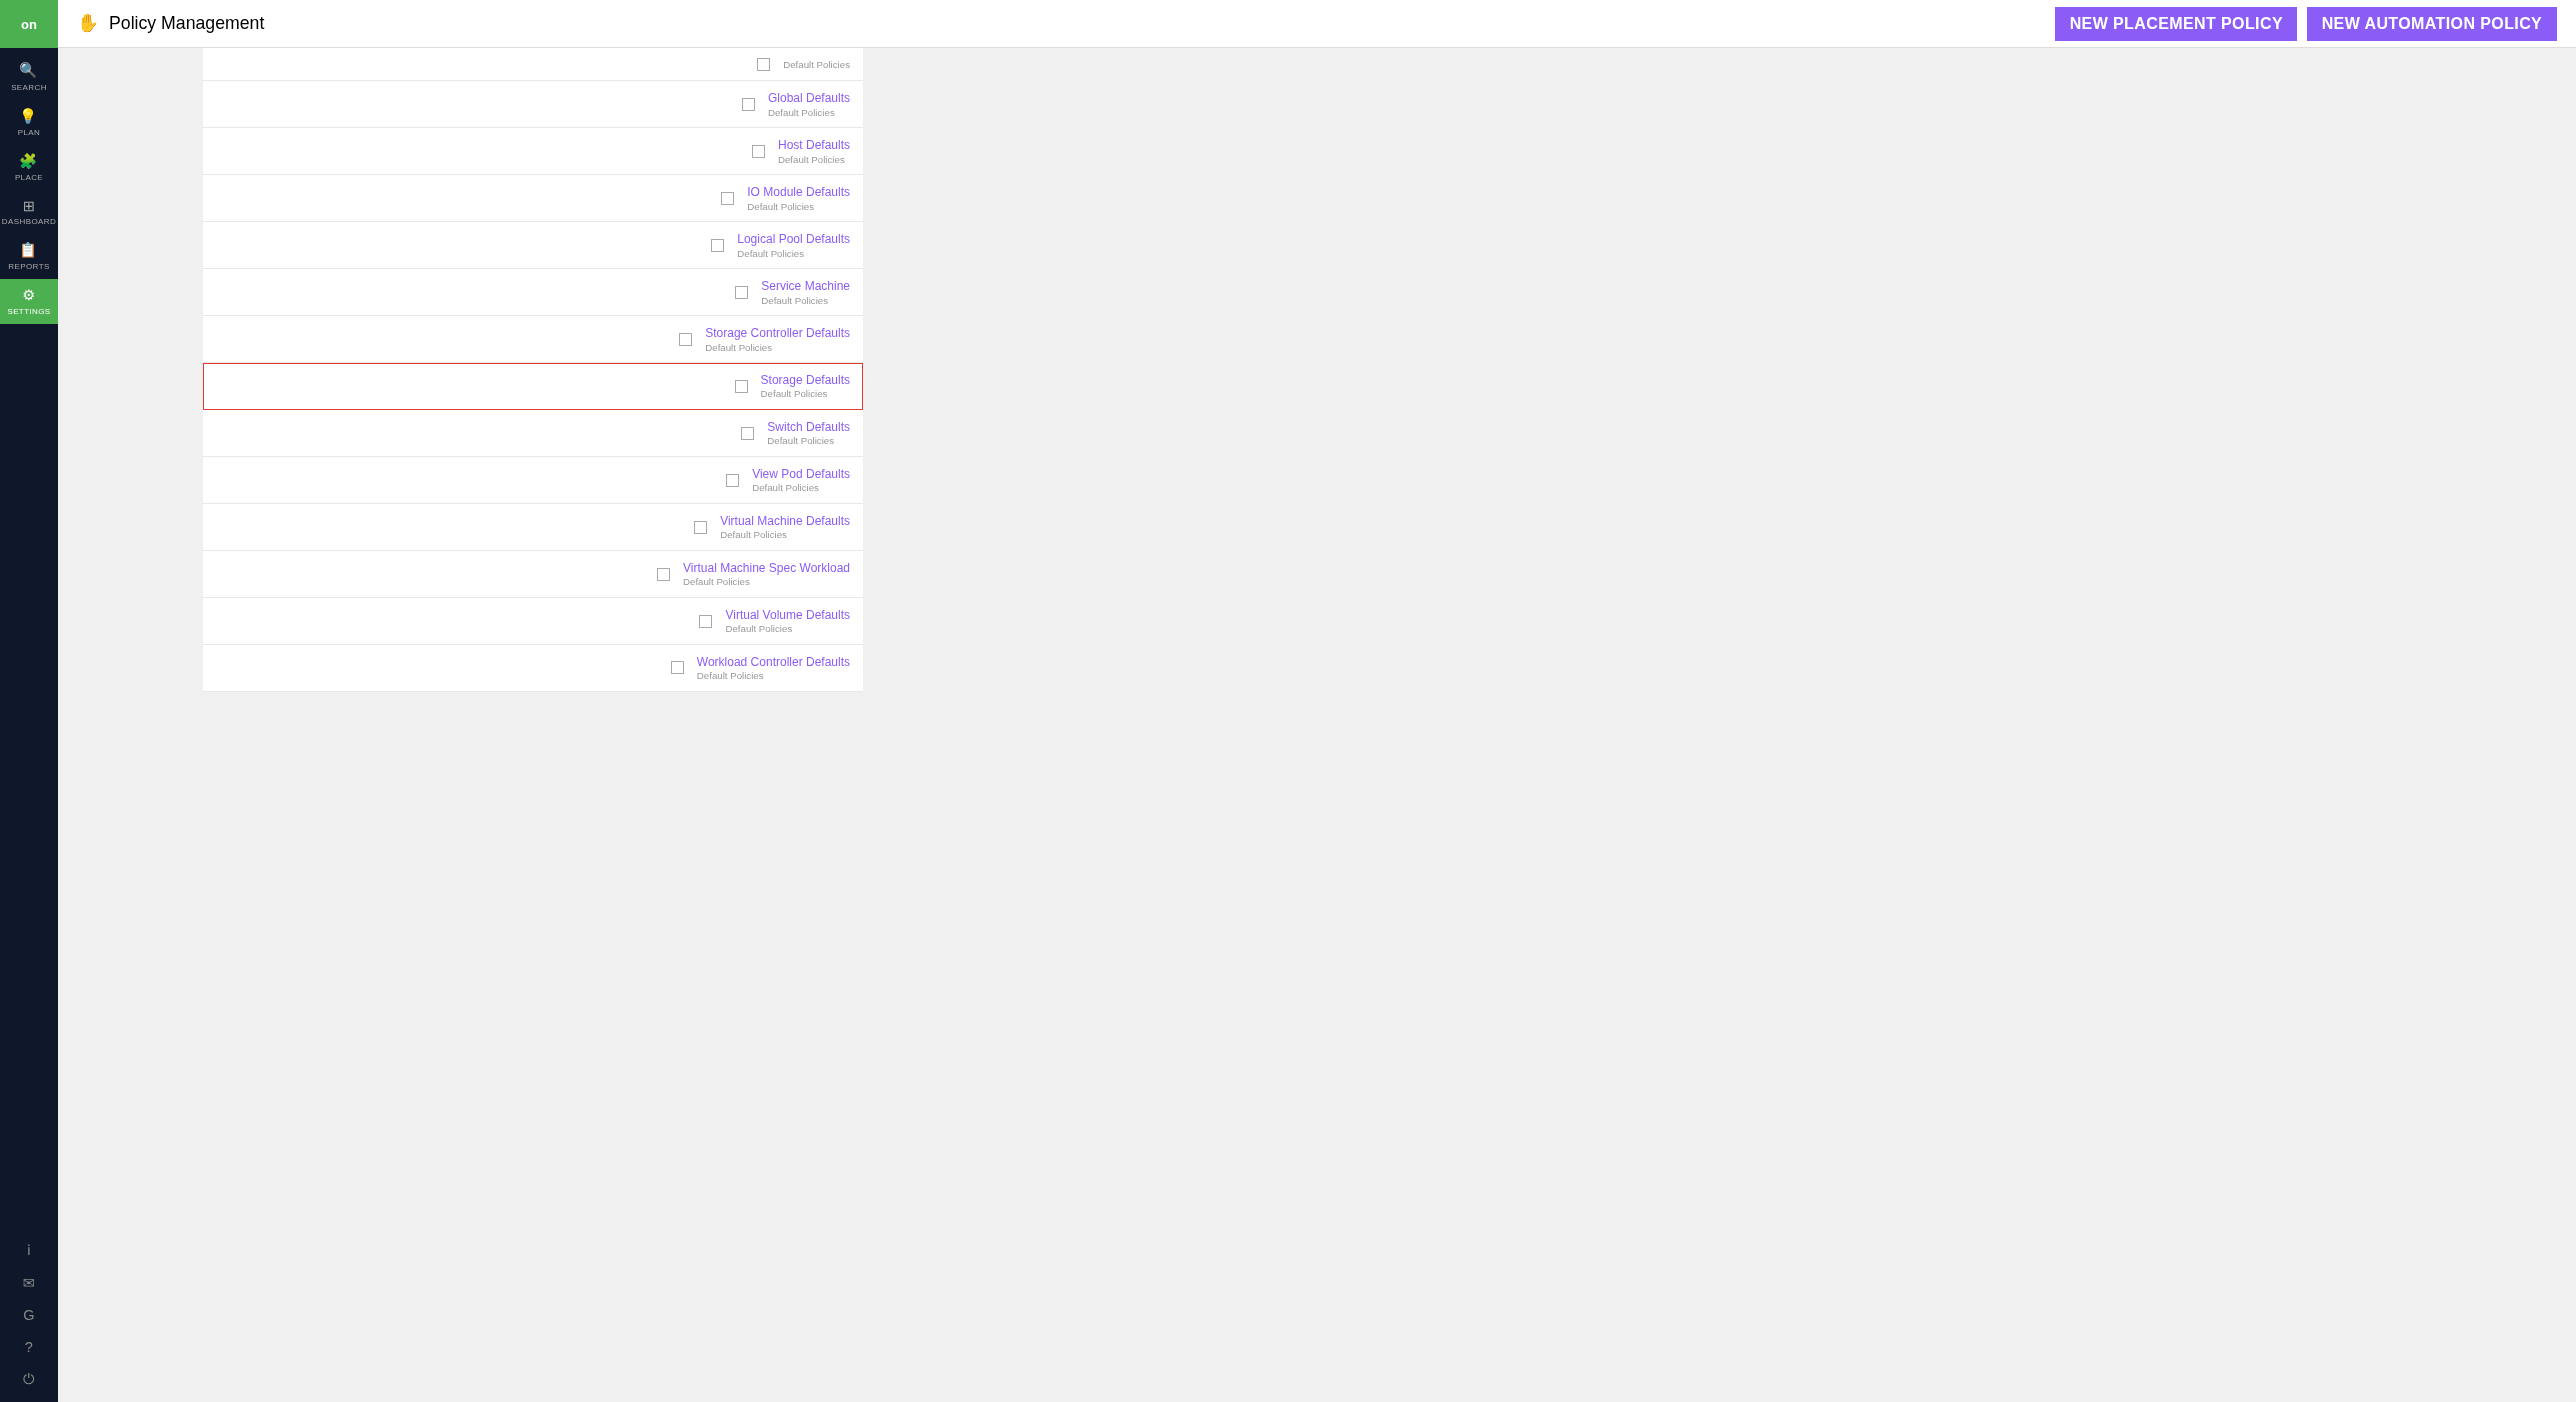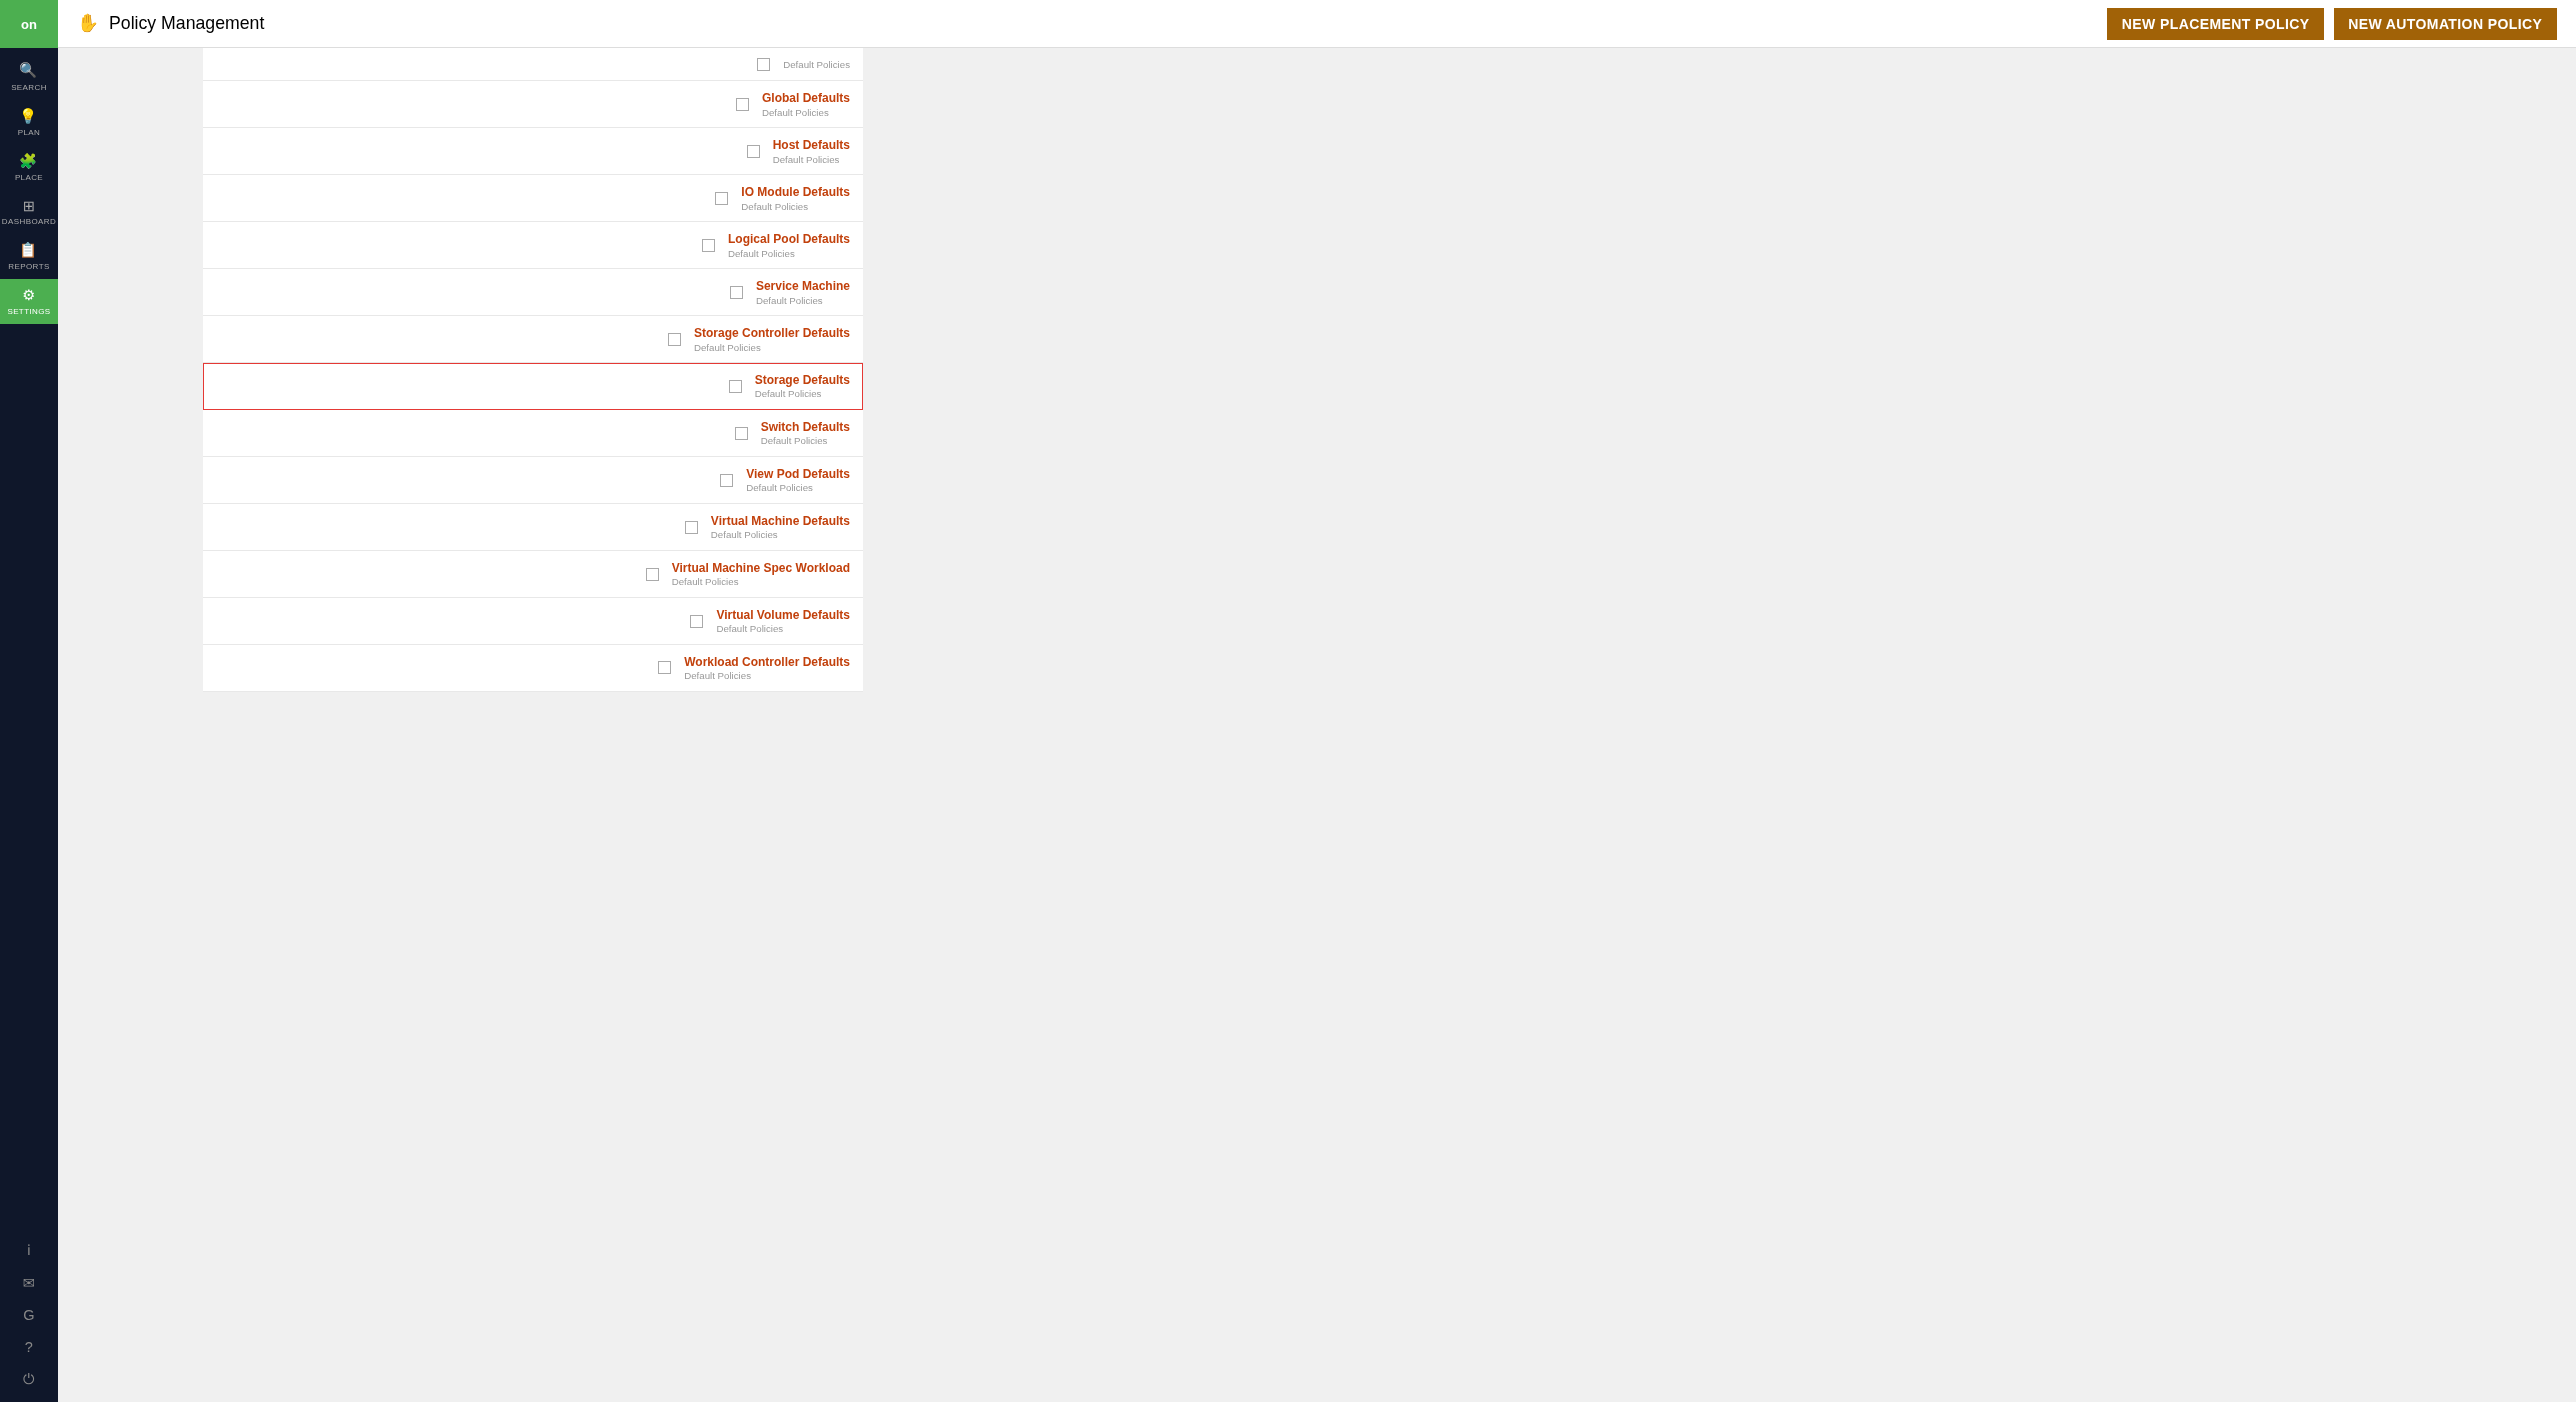--- a/index.html
+++ b/index.html
@@ -76,25 +76,25 @@
       height: 48px;
       display: flex;
       align-items: center;
       padding: 0 19.3px;
       gap: 9.7px;
       flex-shrink: 0;
     }
     .header-icon { font-size: 17.7px; color: #555; cursor: pointer; }
     .header-title { font-size: 17.7px; color: #000000; font-weight: 400; flex: 1; }
     .header-btn {
-      background: #a16207;
+      background: #8b5cf6;
       color: #fff;
       border: none;
       padding: 8px 14.5px;
-      font-size: 14px;
+      font-size: 16px;
       font-weight: 600;
       cursor: pointer;
       letter-spacing: 0.4px;
       text-transform: uppercase;
     }
 
     
     .content {
       flex: 1;
       overflow-y: auto;
@@ -128,21 +128,21 @@
     .policy-checkbox {
       width: 13px;
       height: 13px;
       border: 1.2px solid #aaa;
       background: #fff;
       flex-shrink: 0;
       margin-right: 13px;
       cursor: pointer;
     }
     .policy-info { display: flex; flex-direction: column; gap: 1.6px; }
-    .policy-name { font-size: 12px; color: #c2410c; font-weight: 700; }
+    .policy-name { font-size: 12px; color: #8b5cf6; font-weight: 400; }
     .policy-sub { font-size: 9.7px; color: #999; }
   </style>
 </head>
 <body>
 
 <div class="sidebar">
   <div class="sidebar-logo">
     <span>on</span>
   </div>
   <div class="sidebar-nav">

